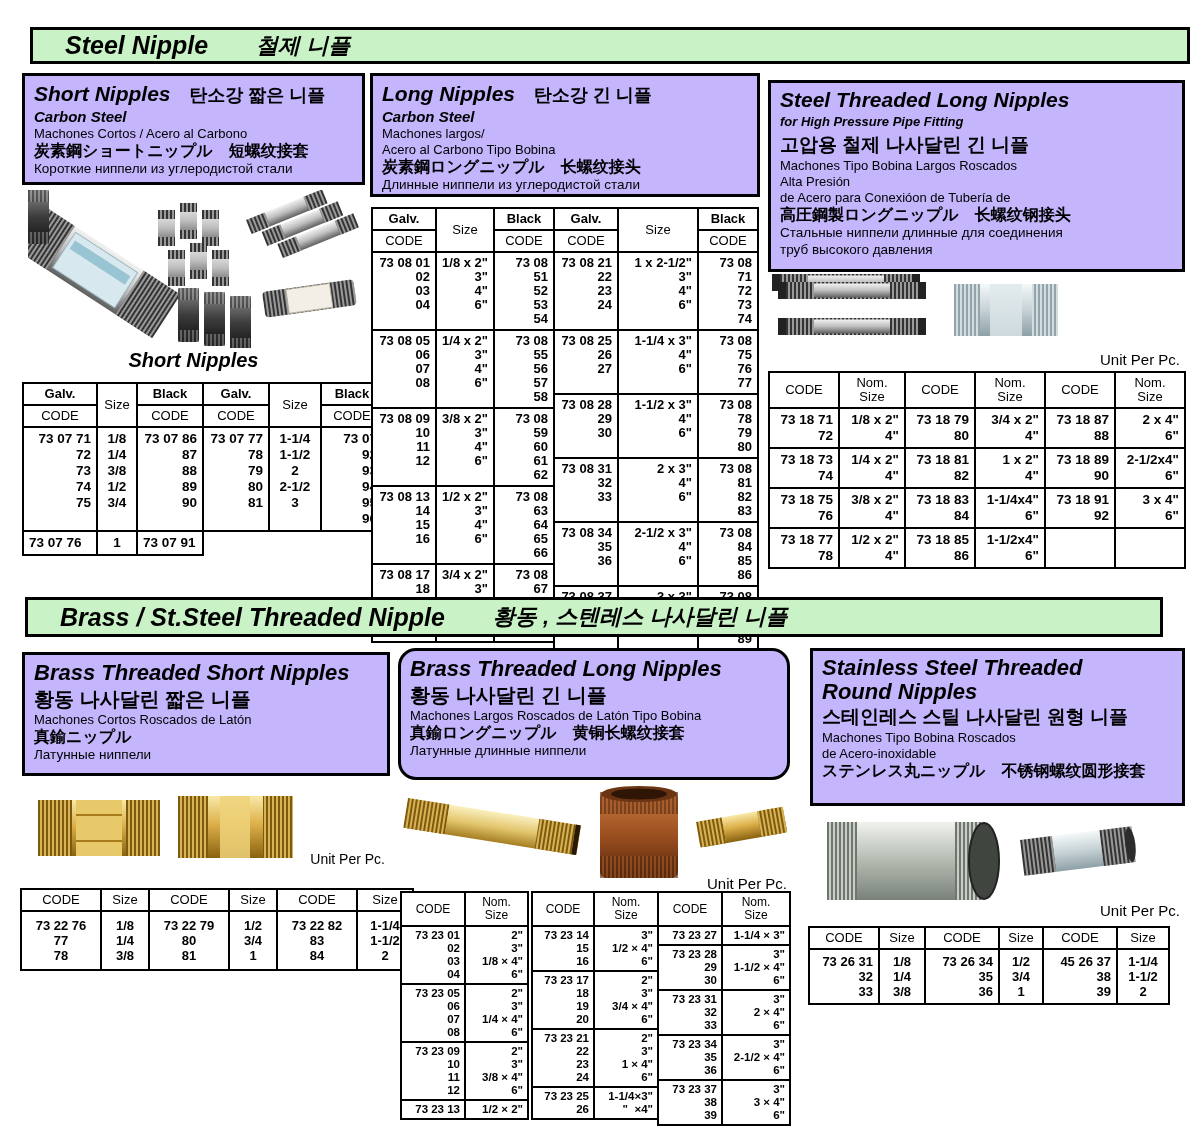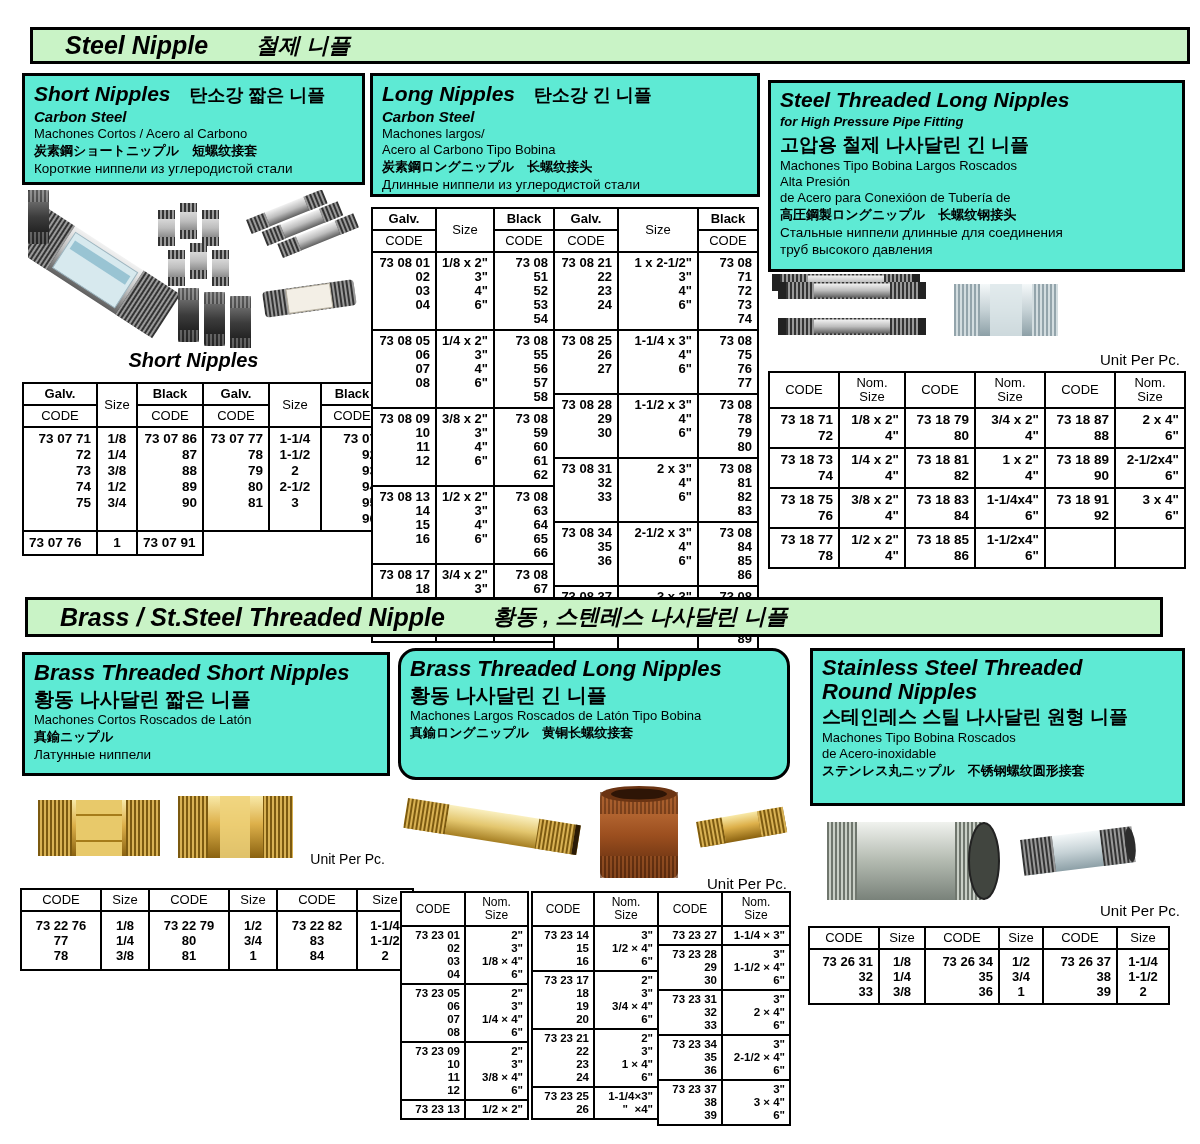--- a/index.html
+++ b/index.html
@@ -11,36 +11,36 @@
   .banner{
     position:absolute;background:#c9f3c6;border:3px solid #000;
     display:flex;align-items:center;box-sizing:border-box;
   }
   #banner1{left:30px;top:27px;width:1160px;height:37px;}
   #banner2{left:25px;top:597px;width:1138px;height:40px;}
   .banner .en{font-style:italic;font-weight:bold;font-size:25px;margin-left:32px;white-space:nowrap;}
   .banner .kr{font-style:italic;font-weight:bold;font-size:22px;margin-left:48px;white-space:nowrap;}
   
   .headbox{
-    position:absolute;background:#5eead4;border:3px solid #000;
+    position:absolute;background:#c4b5fd;border:3px solid #000;
     padding:5px 9px;box-sizing:border-box;overflow:hidden;
   }
   #head-short{left:22px;top:73px;width:343px;height:112px;}
   #head-long{left:370px;top:73px;width:390px;height:124px;}
   #head-steel{left:768px;top:80px;width:417px;height:192px;}
   #head-brass-short{left:22px;top:652px;width:368px;height:124px;}
   #head-brass-long{left:398px;top:648px;width:392px;height:132px;border-radius:18px;}
   #head-stainless{left:810px;top:648px;width:375px;height:158px;}
   .t-title{font-style:italic;font-weight:bold;font-size:21px;line-height:25px;white-space:nowrap;}
   .t-title .kr{font-style:normal;font-size:18px;margin-left:13px;}
   .t-title2{font-style:italic;font-weight:bold;font-size:13px;line-height:20px;}
   .t-krbig{font-weight:bold;font-size:19px;line-height:26px;}
   .t-sub{font-style:italic;font-weight:bold;font-size:15px;line-height:18px;}
   .t-es{font-size:13px;line-height:16px;}
-  .t-cjk{font-size:13px;font-weight:bold;line-height:18px;}
+  .t-cjk{font-size:16px;font-weight:bold;line-height:18px;}
   .t-ru{font-size:13.5px;line-height:17px;}
   
   .photo{position:absolute;}
   #photo-short{left:28px;top:190px;}
   #caption-short{position:absolute;left:22px;top:349px;width:343px;text-align:center;
     font-style:italic;font-weight:bold;font-size:20px;}
   #photo-steel{left:772px;top:274px;}
   #photo-brass-short{left:28px;top:778px;}
   #photo-brass-long{left:400px;top:782px;}
   #photo-stainless{left:815px;top:816px;}
@@ -639,20 +639,21 @@
 2</td>
       </tr>
     </tbody>
   </table>
 
 <div class="headbox" id="head-brass-long">
   <div class="t-title" style="font-size:22px;line-height:26px;">Brass Threaded Long Nipples</div>
   <div class="t-krbig" style="font-size:20px;">황동 나사달린 긴 니플</div>
   <div class="t-es">Machones Largos Roscados de Latón Tipo Bobina</div>
   <div class="t-cjk">真鍮ロングニップル　黄铜长螺纹接套</div>
+  <div class="t-ru">Латунные длинные ниппели</div>
 </div>
 
 <svg class="photo" id="photo-brass-long" width="390" height="96" viewBox="0 0 390 96">
   <g transform="translate(8,16) rotate(9)">
     <rect width="175" height="30" rx="4" fill="url(#gBrassL)"></rect>
     <rect width="42" height="30" fill="url(#thrB)"></rect>
     <rect x="133" width="42" height="30" fill="url(#thrB)"></rect>
     <rect x="170" width="5" height="30" fill="#2a1a05"></rect>
   </g>
   <g transform="translate(200,2)">
@@ -871,21 +872,21 @@
 33</td>
         <td>1/8
 1/4
 3/8</td>
         <td class="a-r">73 26 34
 35
 36</td>
         <td>1/2
 3/4
 1</td>
-        <td class="a-r">73 26 37
+        <td class="a-r">45 26 37
 38
 39</td>
         <td>1-1/4
 1-1/2
 2</td>
       </tr>
     </tbody>
   </table>
 
 </body></html>

